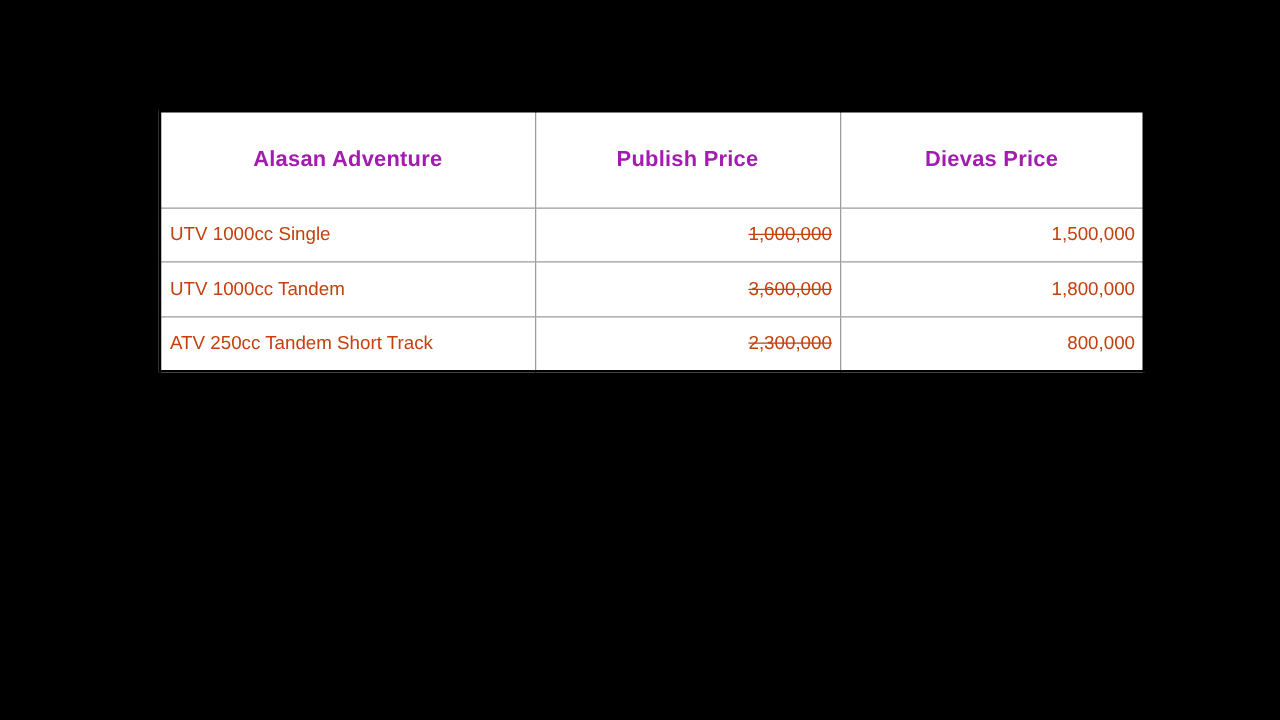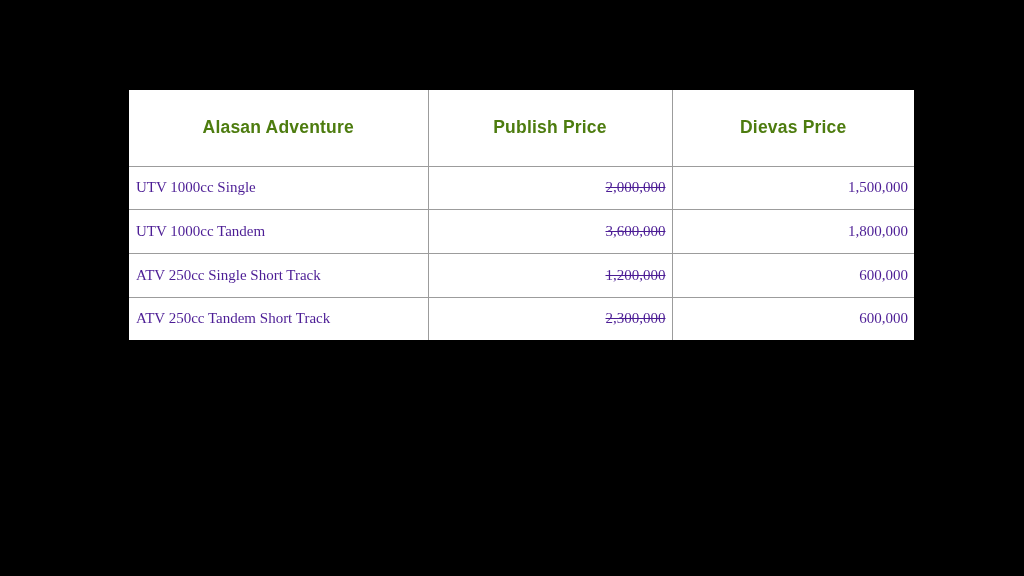--- a/index.html
+++ b/index.html
@@ -31,29 +31,28 @@
   table.pricing td {
     border: 1px solid #9c9c9c;
     overflow: hidden;
     white-space: nowrap;
   }
   thead tr { height: 77px; }
   thead th {
     font-size: 17.5px;
     font-weight: 700;
     text-align: center;
-    color: #4d7c0f;
+    color: #a21caf;
     letter-spacing: 0.2px;
   }
   tbody tr { height: 43.7px; }
   tbody td {
     font-size: 15px;
-    color: #4c1d95;
+    color: #c2410c;
     vertical-align: middle;
-    font-family: Liberation Serif, serif;
   }
   td.cell-name {
     text-align: left;
     padding-left: 7px;
   }
   td.cell-publish {
     text-align: right;
     padding-right: 6px;
     text-decoration: line-through;
   }
@@ -76,33 +75,28 @@
     <thead>
       <tr>
         <th>Alasan Adventure</th>
         <th>Publish Price</th>
         <th>Dievas Price</th>
       </tr>
     </thead>
     <tbody>
       <tr>
         <td class="cell-name">UTV 1000cc Single</td>
-        <td class="cell-publish">2,000,000</td>
+        <td class="cell-publish">1,000,000</td>
         <td class="cell-dievas">1,500,000</td>
       </tr>
       <tr>
         <td class="cell-name">UTV 1000cc Tandem</td>
         <td class="cell-publish">3,600,000</td>
         <td class="cell-dievas">1,800,000</td>
       </tr>
       <tr>
-        <td class="cell-name">ATV 250cc Single Short Track</td>
-        <td class="cell-publish">1,200,000</td>
-        <td class="cell-dievas">600,000</td>
-      </tr>
-      <tr>
         <td class="cell-name">ATV 250cc Tandem Short Track</td>
         <td class="cell-publish">2,300,000</td>
-        <td class="cell-dievas">600,000</td>
+        <td class="cell-dievas">800,000</td>
       </tr>
     </tbody>
   </table>
 </div>
 
 </body></html>

